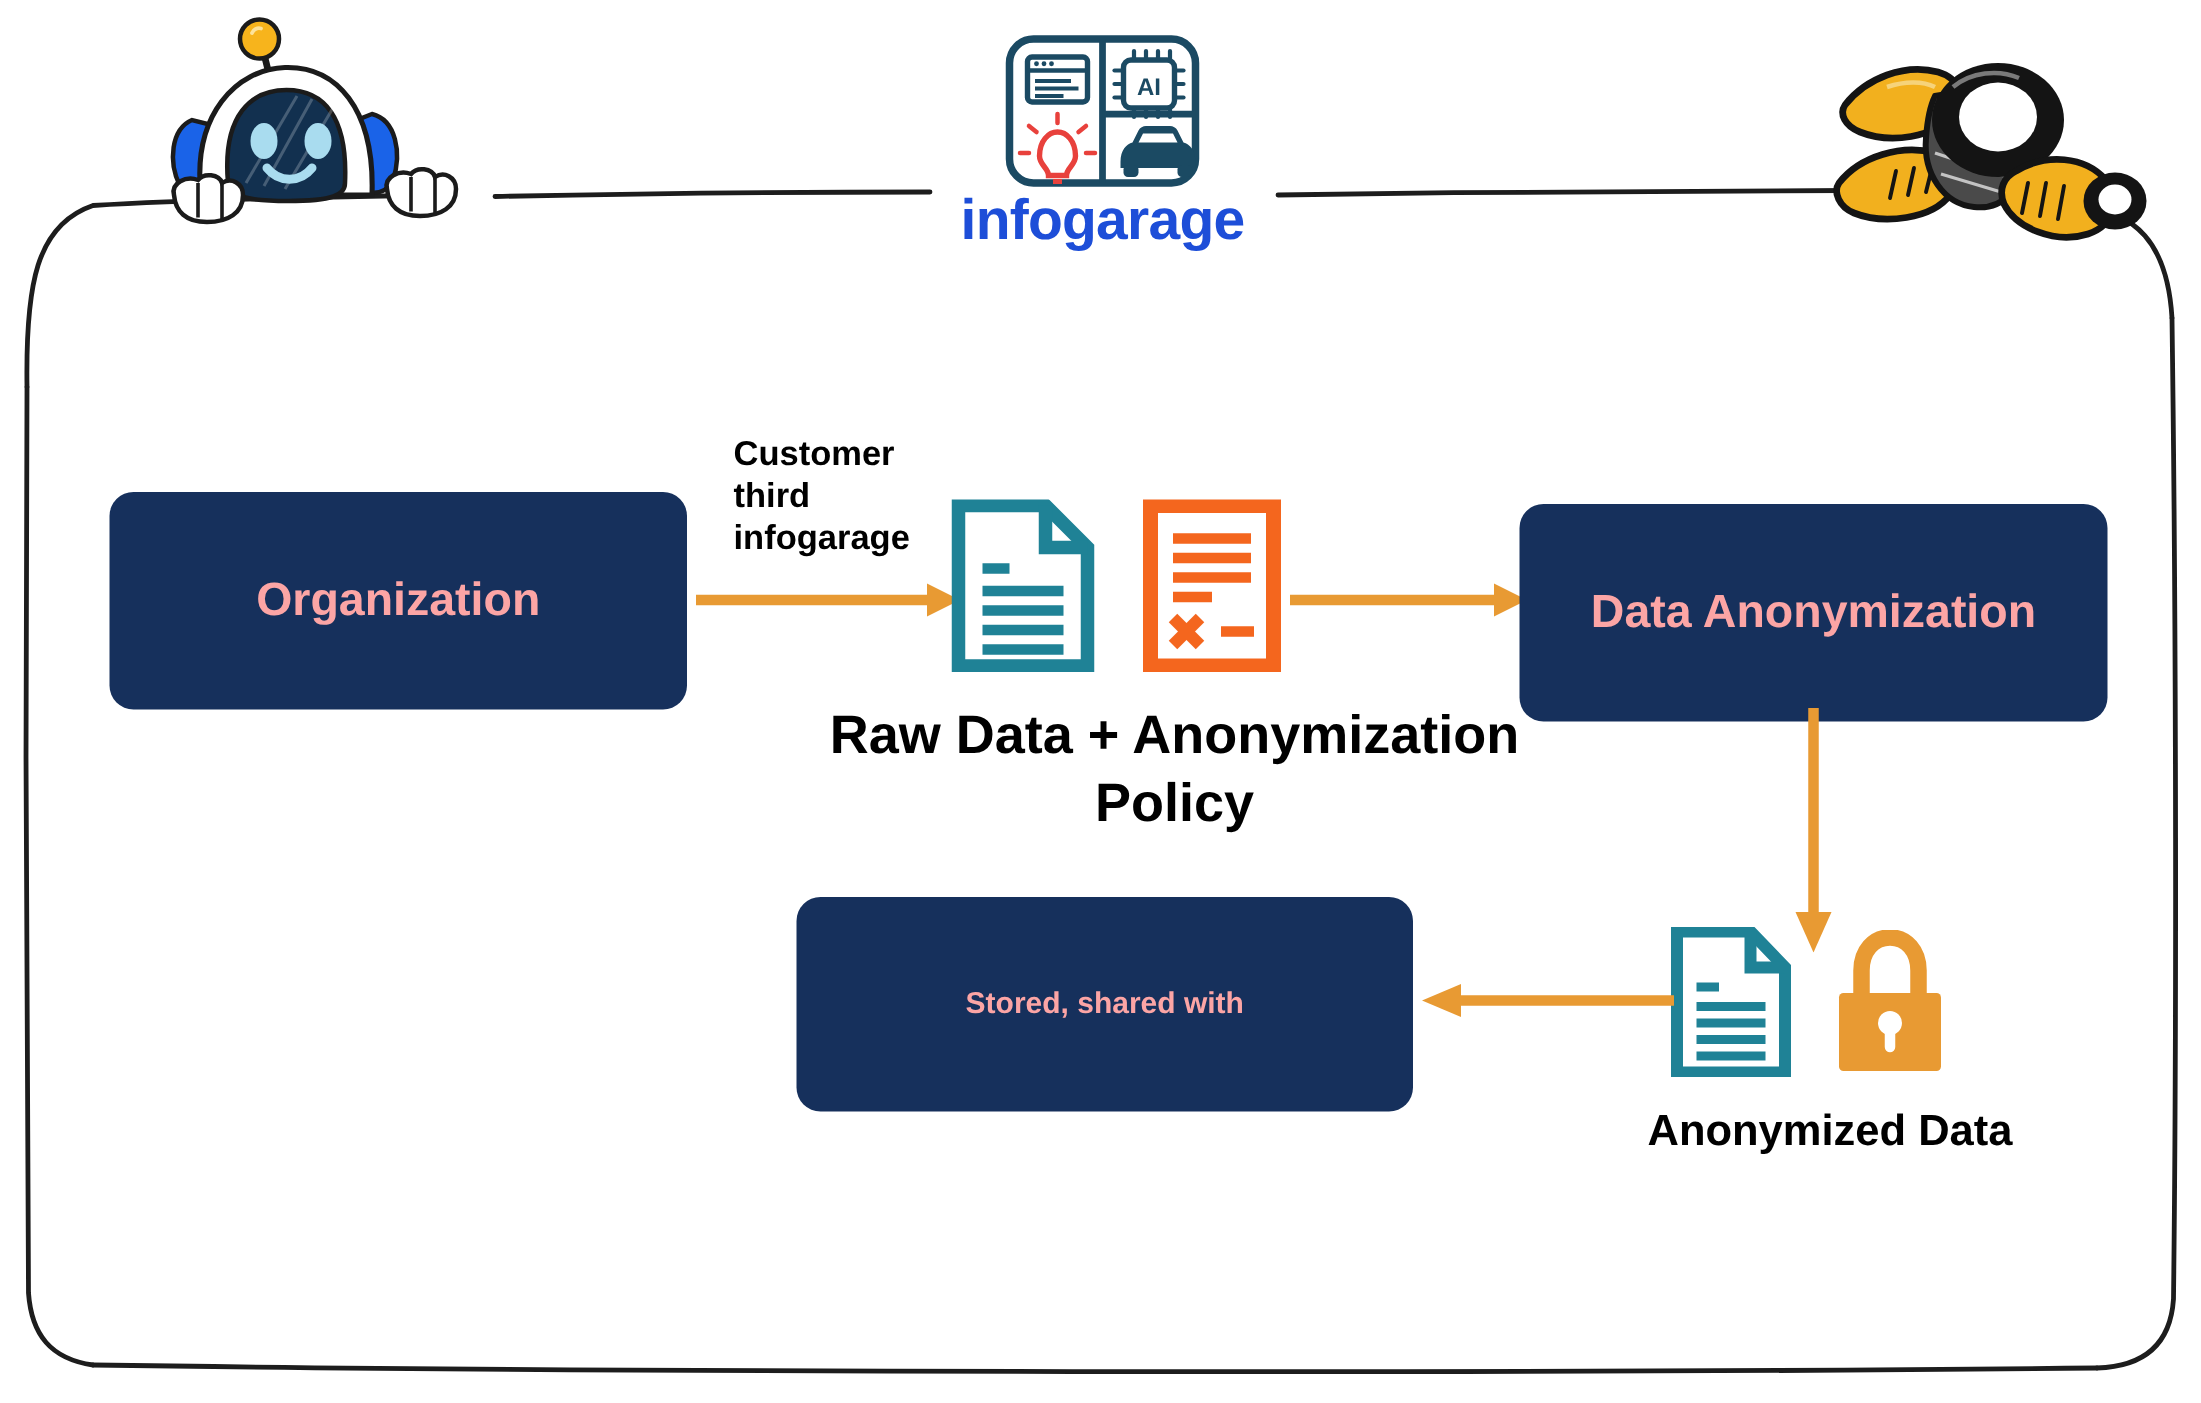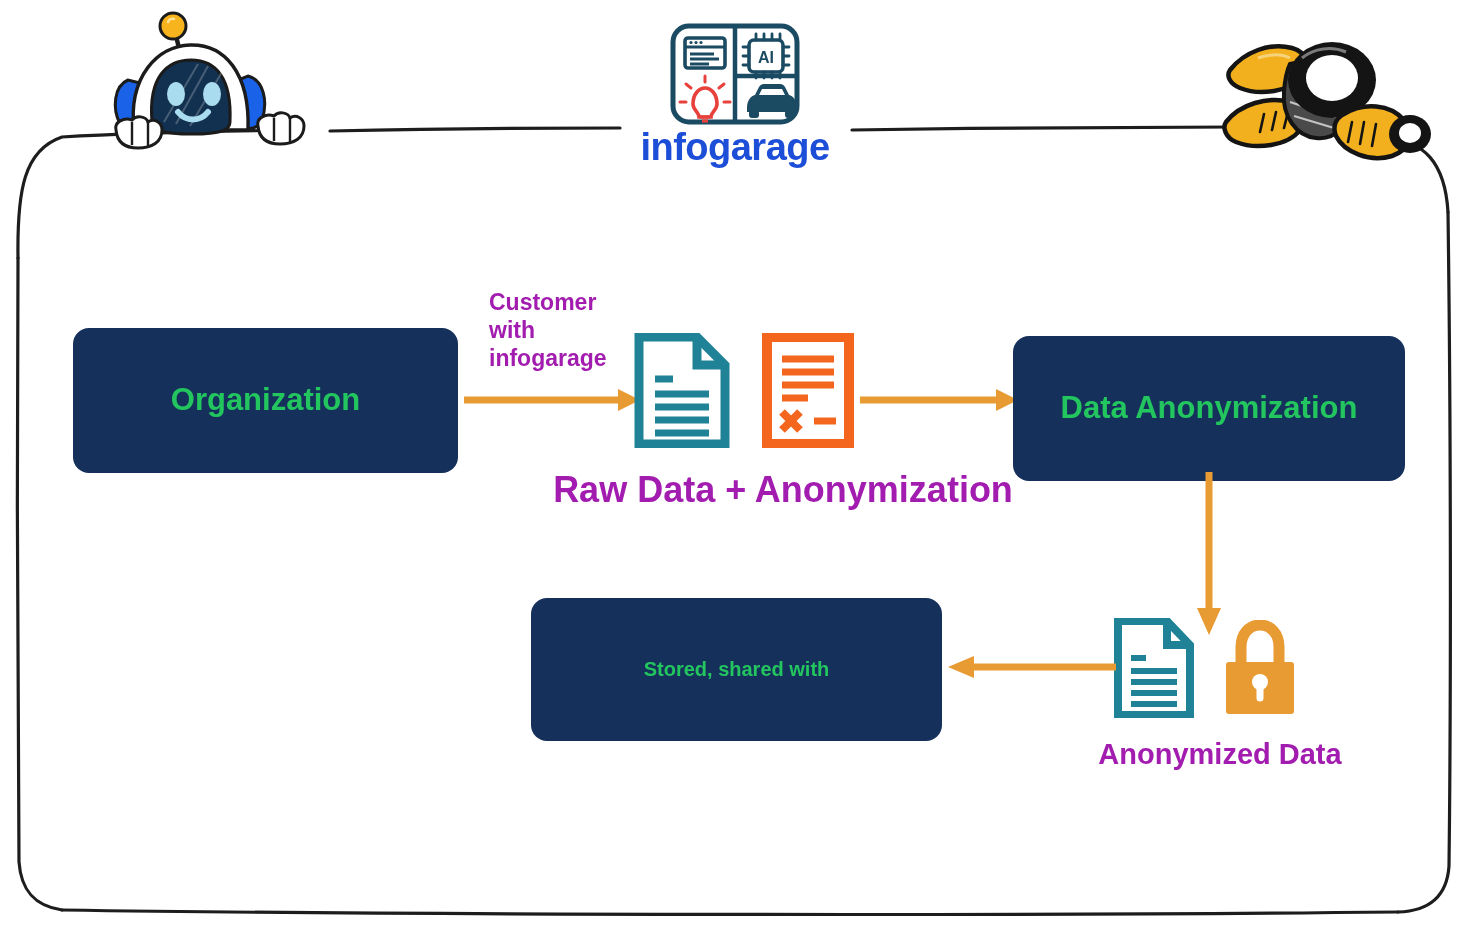--- a/index.html
+++ b/index.html
@@ -18,29 +18,29 @@
   #brand-word{margin-top:2px;font-size:38px;font-weight:bold;color:#1d4ed8;
               letter-spacing:-0.5px;line-height:1;}
 
   
   #robot{position:absolute;left:72px;top:2px;width:270px;height:160px;}
   #wrench{position:absolute;left:1218px;top:18px;width:230px;height:160px;}
 
   
   .pbox{position:absolute;background:#16305c;border-radius:16px;
         display:flex;align-items:center;justify-content:center;
-        color:#22c55e;font-weight:bold;text-align:center;
+        color:#fca5a5;font-weight:bold;text-align:center;
         line-height:1.18;}
   #box-organization{left:73px;top:328px;width:385px;height:145px;font-size:31px;}
   #box-anonymization{left:1013px;top:336px;width:392px;height:145px;font-size:31px;}
   #box-stored{left:531px;top:598px;width:411px;height:143px;font-size:20px;padding:0 16px;
               box-sizing:border-box;}
 
   
-  .nlabel{position:absolute;color:#a21caf;font-weight:bold;}
+  .nlabel{position:absolute;color:#000000;font-weight:bold;}
   #label-customer{left:489px;top:288px;width:150px;font-size:23px;line-height:1.22;}
   #label-rawdata{left:548px;top:468px;width:470px;font-size:36px;line-height:1.24;
                  text-align:center;}
   #label-anon{left:1055px;top:738px;width:330px;font-size:29px;text-align:center;}
 
   
   #icon-rawdoc{position:absolute;left:633px;top:333px;width:98px;height:115px;}
   #icon-policy{position:absolute;left:762px;top:333px;width:92px;height:115px;}
   #icon-anondoc{position:absolute;left:1113px;top:618px;width:82px;height:100px;}
   #icon-lock{position:absolute;left:1219px;top:620px;width:82px;height:98px;}
@@ -194,21 +194,21 @@
     </svg>
     <div id="brand-word">infogarage</div>
   </div>
 
   <div class="pbox" id="box-organization">
     <span>Organization</span>
   </div>
 
   <div class="nlabel" id="label-customer">
     <div>Customer</div>
-    <div>with</div>
+    <div>third</div>
     <div>infogarage</div>
   </div>
 
   <svg class="arrowsvg" id="arrow-1" viewBox="0 0 178 30" xmlns="http://www.w3.org/2000/svg">
     <path d="M2,15 L158,15" stroke="#e89a33" stroke-width="7" stroke-linecap="butt"></path>
     <path d="M156,4 L178,15 L156,26 Z" fill="#e89a33"></path>
   </svg>
 
   <svg id="icon-rawdoc" viewBox="0 0 98 115" xmlns="http://www.w3.org/2000/svg">
     <path d="M6,4 L64,4 L92,32 L92,111 L6,111 Z" fill="#ffffff"></path>
@@ -239,20 +239,21 @@
     </g>
   </svg>
 
   <svg class="arrowsvg" id="arrow-2" viewBox="0 0 160 30" xmlns="http://www.w3.org/2000/svg">
     <path d="M2,15 L140,15" stroke="#e89a33" stroke-width="7" stroke-linecap="butt"></path>
     <path d="M138,4 L160,15 L138,26 Z" fill="#e89a33"></path>
   </svg>
 
   <div class="nlabel" id="label-rawdata">
     <div>Raw Data + Anonymization</div>
+    <div>Policy</div>
   </div>
 
   <div class="pbox" id="box-anonymization">
     <span>Data Anonymization</span>
   </div>
 
   <svg class="arrowsvg" id="arrow-3" viewBox="0 0 34 165" xmlns="http://www.w3.org/2000/svg">
     <path d="M17,2 L17,140" stroke="#e89a33" stroke-width="7" stroke-linecap="butt"></path>
     <path d="M5,138 L17,165 L29,138 Z" fill="#e89a33"></path>
   </svg>

